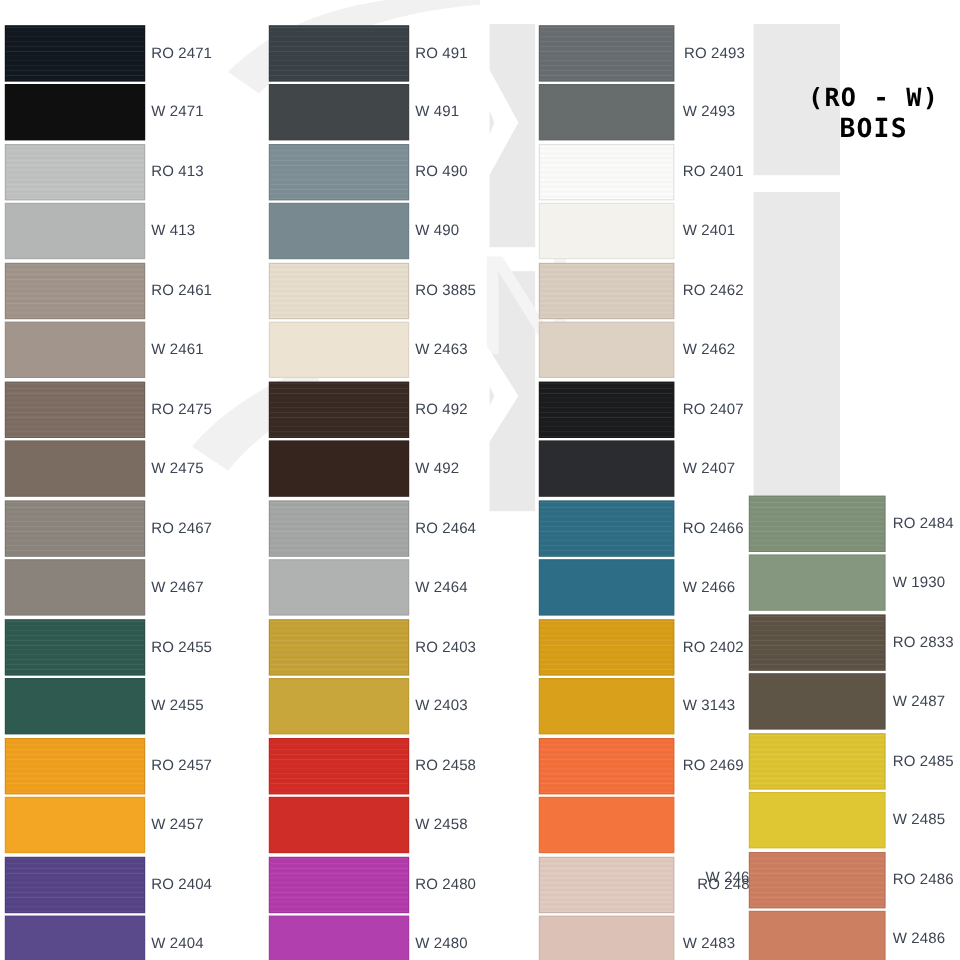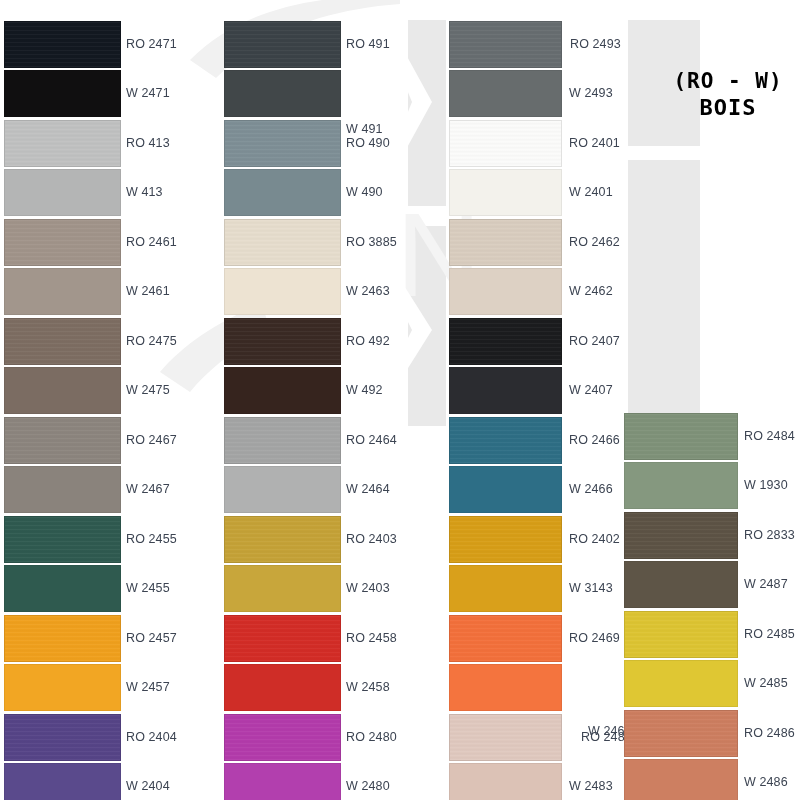--- a/index.html
+++ b/index.html
@@ -159,21 +159,21 @@
         <div class="lbl" style="left: 126px; top: 779px;">W 2404</div>
       </div>
       <div class="col" style="left: 0px; top: 0px; width: 800px; height: 800px;">
         <div class="sw ro" style="left: 224px; top: 21px; width: 117px; height: 47px; background: rgb(59, 66, 71);">
           <div class="grain"></div>
         </div>
         <div class="lbl" style="left: 346px; top: 37px;">RO 491</div>
         <div class="sw w" style="left: 224px; top: 70px; width: 117px; height: 47px; background: rgb(65, 71, 73);">
           <div class="grain"></div>
         </div>
-        <div class="lbl" style="left: 346px; top: 86px; margin-top: 36px;">W 491</div>
+        <div class="lbl" style="left: 346px; top: 86px;">W 491</div>
         <div class="sw ro" style="left: 224px; top: 120px; width: 117px; height: 47px; background: rgb(126, 143, 150);">
           <div class="grain"></div>
         </div>
         <div class="lbl" style="left: 346px; top: 136px;">RO 490</div>
         <div class="sw w" style="left: 224px; top: 169px; width: 117px; height: 47px; background: rgb(120, 138, 144);">
           <div class="grain"></div>
         </div>
         <div class="lbl" style="left: 346px; top: 185px;">W 490</div>
         <div class="sw ro" style="left: 224px; top: 219px; width: 117px; height: 47px; background: rgb(230, 221, 205);">
           <div class="grain"></div>

